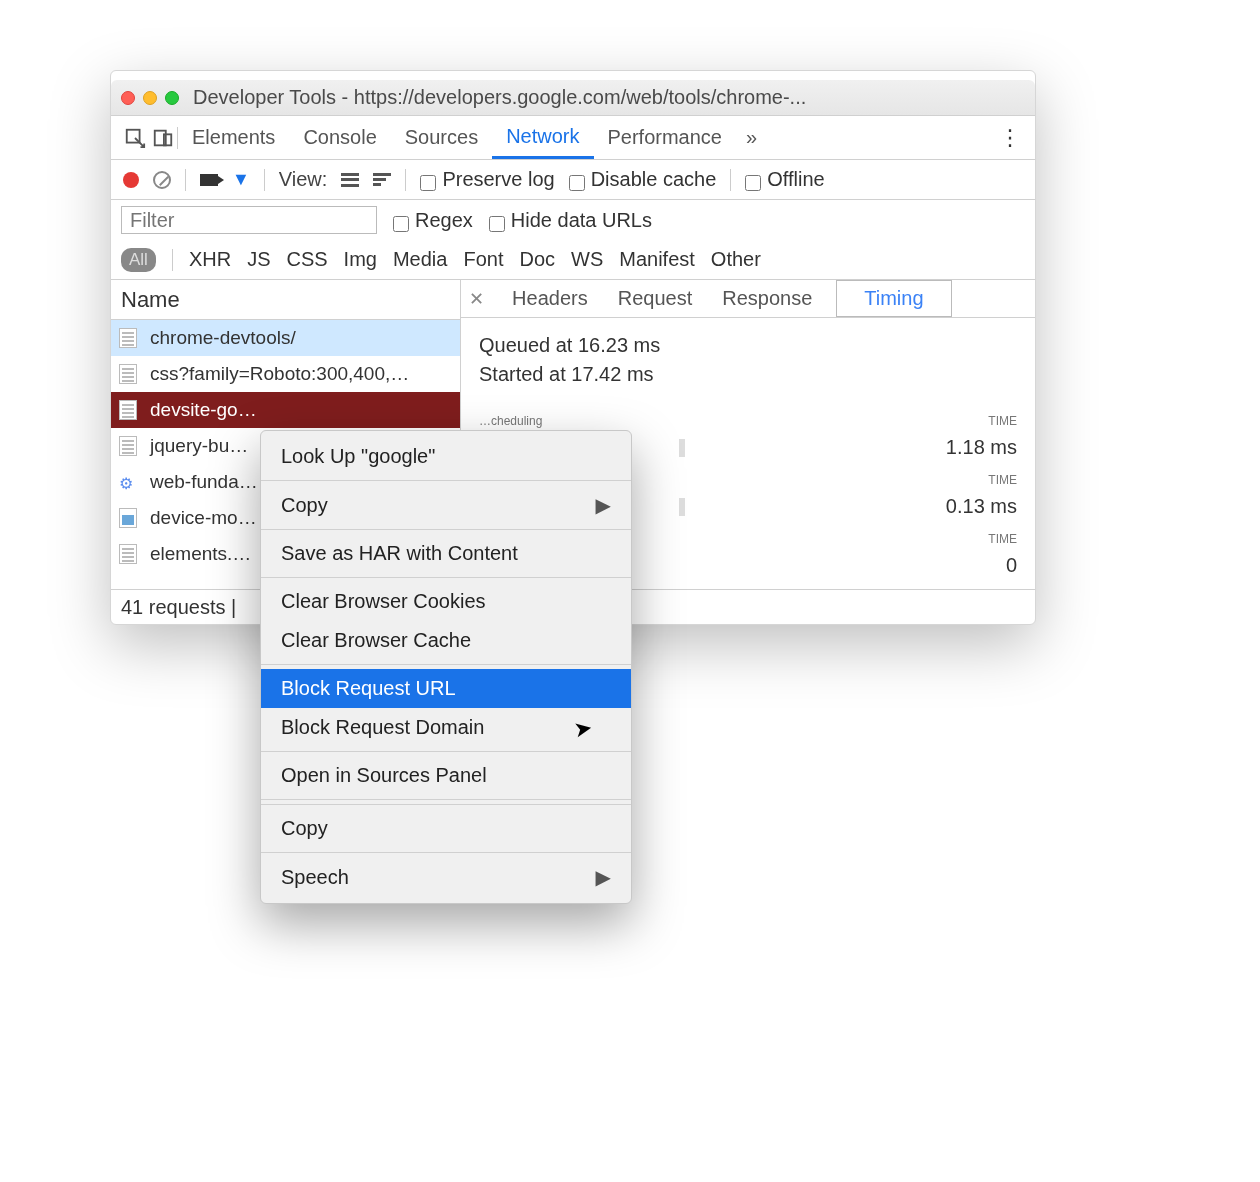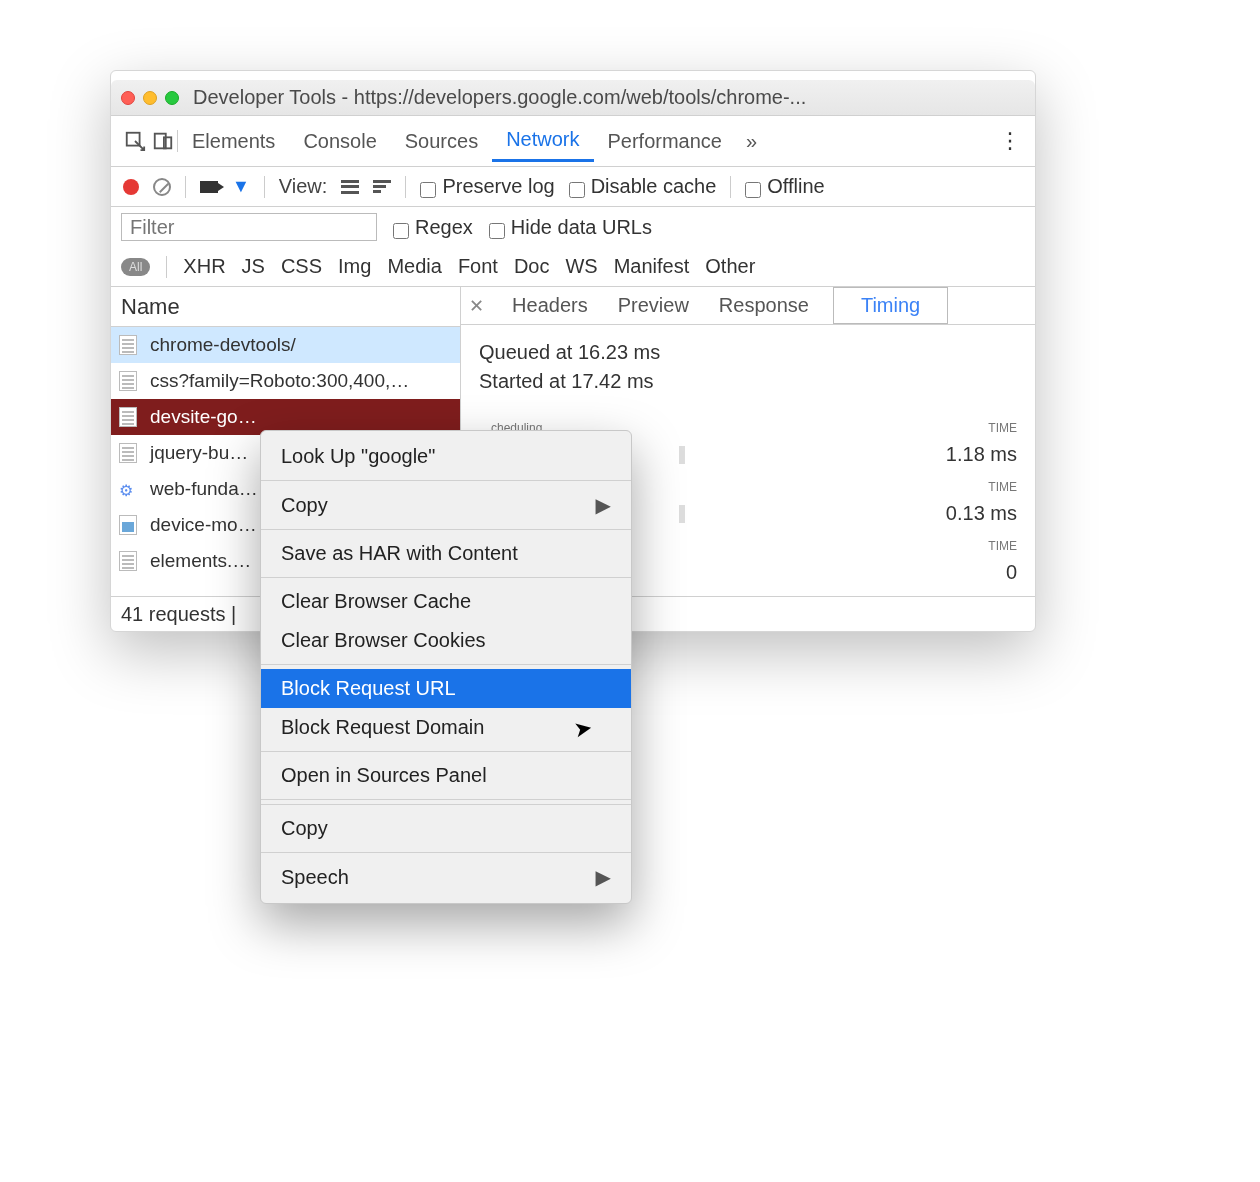--- a/index.html
+++ b/index.html
@@ -24,21 +24,21 @@
     border-radius: 6px 6px 0 0;
     margin-top: 9px;
   }
   .traffic-lights { display: flex; gap: 8px; margin-right: 14px;}
   .tl { width: 14px; height: 14px; border-radius: 50%; }
   .tl.red { background:#ff5f56; border:1px solid #e0443e;}
   .tl.yellow { background:#ffbd2e; border:1px solid #dea123;}
   .tl.green { background:#27c93f; border:1px solid #1aab29;}
   .title { color:#4a4a4a; font-size:20px; white-space:nowrap; overflow:hidden; text-overflow:ellipsis;}
   .tabbar {
-    display:flex; align-items:center; height:51px;
+    display:flex; align-items:center; height:44px;
     border-bottom:1px solid #d0d0d0;
     padding: 8px 10px; 
     color:#555; font-size:20px;
   }
   .tabbar .icon-slot { width:28px; height:24px; display:flex; align-items:center; justify-content:center; color:#555;}
   .tabbar .tab { padding: 8px 14px; cursor:default; color:#555;}
   .tabbar .tab.active { color:#1a73e8; border-bottom:3px solid #1a73e8; }
   .tabbar .chev { font-size:20px; color:#555; padding:0 10px;}
   .tabbar .kebab { margin-left:auto; font-size:22px; color:#333; padding:0 4px;}
   .toolbar {
@@ -71,21 +71,21 @@
   .filterbar input[type=text]{
     width:256px; height:28px; border:1px solid #bbb; padding:0 8px;
     font-size:20px; color:#999;
   }
   .typebar {
     display:flex; align-items:center; height:40px;
     padding:0 10px; gap:16px;
     border-bottom:1px solid #d0d0d0;
     font-size:20px; color:#333;
   }
-  .typebar .pill { background:#888; color:#ddd; border-radius:10px; padding:2px 8px; font-size:12px;}
+  .typebar .pill { background:#888; color:#ddd; border-radius:10px; padding:2px 8px; font-size:17px;}
   .typebar span{ cursor:default;}
   .split { display:flex; height:310px; border-bottom:1px solid #d0d0d0;}
   .leftcol { width:350px; border-right:1px solid #d0d0d0; display:flex; flex-direction:column;}
   .colhead { height:40px; display:flex; align-items:center; padding:0 10px; font-size:22px; color:#333; border-bottom:1px solid #d0d0d0;}
   .reqlist { flex:1; overflow:hidden;}
   .req { height:36px; display:flex; align-items:center; padding:0 8px; gap:13px; font-size:19px; color:#333; white-space:nowrap; overflow:hidden;}
   .req .ficon{ width:18px; height:20px; background:#fff; border:1px solid #bbb; position:relative; flex-shrink:0;}
   .req .ficon::after{content:"";position:absolute;left:2px;top:3px;right:2px;height:2px;background:#bbb;box-shadow:0 4px 0 #bbb,0 8px 0 #bbb,0 12px 0 #bbb;}
   .req .ficon.gear{border:none;background:none;}
   .req .ficon.gear::after{content:"⚙";position:static;box-shadow:none;background:none;color:#5b8def;font-size:16px;height:auto;}
@@ -259,21 +259,21 @@
         <div class="req">
             <div class="ficon"></div>
             <span>elements.…</span>
           </div>
       </div>
     </div>
     <div class="rightcol">
       <div class="rtabs">
         <span class="x">✕</span>
         <span class="rtab">Headers</span>
-        <span class="rtab">Preview</span>
+        <span class="rtab">Request</span>
         <span class="rtab">Response</span>
         <span class="rtab boxed">Timing</span>
       </div>
       <div class="timing">
         <div class="line">Queued at 16.23 ms</div>
         <div class="line">Started at 17.42 ms</div>
       </div>
       <div class="tsec">
         <div class="hdr">
             <span>…cheduling</span>
@@ -315,24 +315,24 @@
     <div class="mi">
       <span>Copy</span>
       <span class="arrow">▶</span>
     </div>
     <div class="msep"></div>
     <div class="mi">
       <span>Save as HAR with Content</span>
     </div>
     <div class="msep"></div>
     <div class="mi">
+      <span>Clear Browser Cookies</span>
+    </div>
+    <div class="mi">
       <span>Clear Browser Cache</span>
-    </div>
-    <div class="mi">
-      <span>Clear Browser Cookies</span>
     </div>
     <div class="msep"></div>
     <div class="mi hl">
       <span>Block Request URL</span>
     </div>
     <div class="mi">
       <span>Block Request Domain</span>
     </div>
     <div class="msep"></div>
     <div class="mi">

